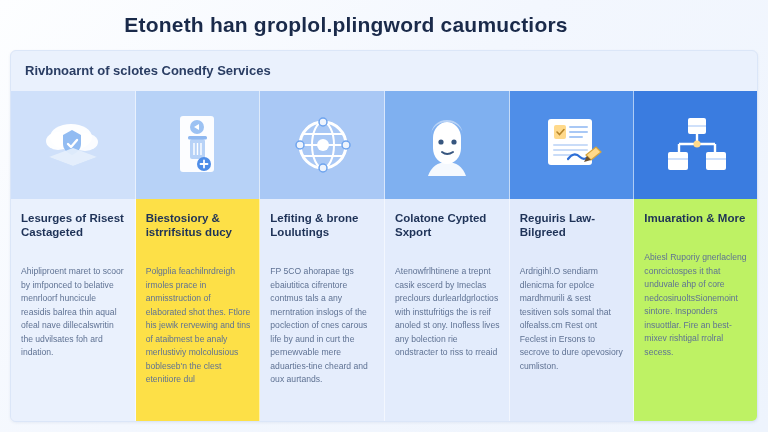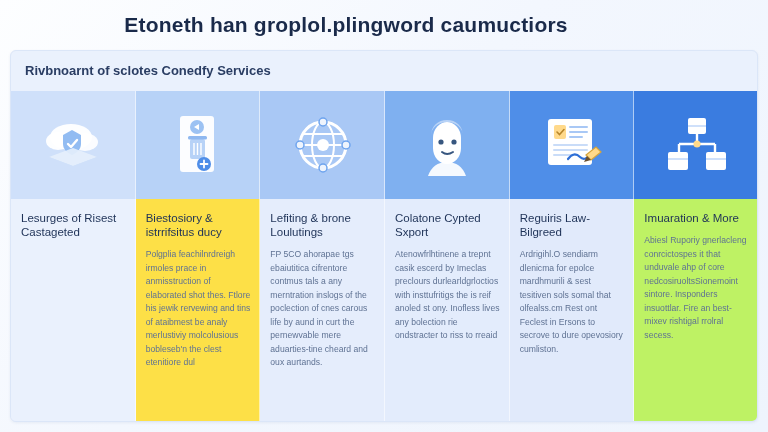--- a/index.html
+++ b/index.html
@@ -81,24 +81,24 @@
     align-items: center;
     justify-content: center;
   }
   .col-body {
     flex: 1 1 auto;
     padding: 12px 10px 10px 10px;
     box-sizing: border-box;
   }
   .col-title {
     font-size: 11.5px;
-    font-weight: normal;
+    font-weight: bold;
     color: #1e3257;
     line-height: 14px;
-    margin-bottom: 9px;
+    margin-bottom: 26px;
   }
   .col-text {
     font-size: 8.6px;
     color: #5f7293;
     line-height: 13.5px;
   }
   
   .c0 .col-icon-area { background: #cfe0fa; }
   .c1 .col-icon-area { background: #b7d2f7; }
   .c2 .col-icon-area { background: #a9c8f5; }
@@ -144,20 +144,21 @@
               <ellipse cx="44" cy="27" rx="13" ry="9" fill="#ffffff" opacity="0.9"></ellipse>
               <path d="M22 20 l9 -5 9 5 v9 c0 6 -5 9 -9 11 c-4 -2 -9 -5 -9 -11z" fill="#7fb0f0" opacity="0.85"></path>
               <path d="M27 29 l3 3 6 -7" stroke="#ffffff" stroke-width="2.4" fill="none" stroke-linecap="round" stroke-linejoin="round"></path>
               <path d="M8 42 l24 -9 24 9 -24 9z" fill="#e6effc" opacity="0.9"></path>
               <path d="M8 42 v6 l24 9 24 -9 v-6 l-24 9z" fill="#cfe0fa"></path>
             </svg>
           </span>
         </div>
         <div class="col-body">
           <div class="col-title">Lesurges of Risest Castageted</div>
+          <div class="col-text">Ahipliproent maret to scoor by imfponced to belative menrloorf huncicule reasidis balrea thin aqual ofeal nave dillecalswritin the udvilsates foh ard indation.</div>
         </div>
         <div class="col-sep"></div>
       </div>
 
       <div class="col c1">
         <div class="col-icon-area">
           <span>
             <svg class="icon-svg" width="60" height="66" viewBox="0 0 60 66">
               <rect x="12" y="4" width="34" height="56" rx="3" fill="#ffffff" opacity="0.95"></rect>
               <circle cx="29" cy="15" r="7" fill="#9cc2f3"></circle>

